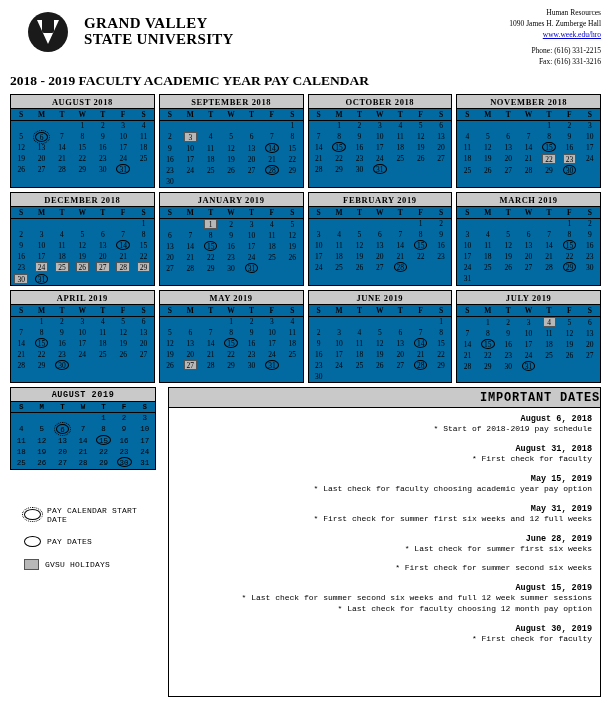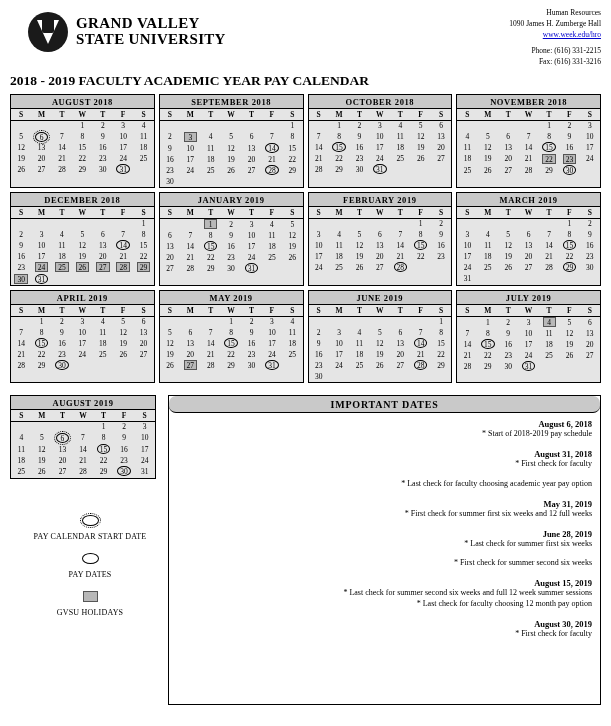--- a/index.html
+++ b/index.html
@@ -11,21 +11,21 @@
     width: 611px; height: 726px;
     font-family: "Liberation Serif", serif;
     color: #000;
     position: relative;
     overflow: hidden;
   }
   .page { padding: 6px 10px 0 10px; position: relative; }
 
   
   .header { display: flex; justify-content: space-between; align-items: flex-start; }
-  .logo-block { display: flex; align-items: center; gap: 8px; padding-left: 18px; padding-top: 6px; }
+  .logo-block { display: flex; align-items: center; gap: 16px; padding-left: 18px; padding-top: 6px; }
   .gv-mark {
     width: 40px; height: 40px; border-radius: 50%;
     background: #1a1a1a; position: relative; flex: none;
   }
   .gv-mark:after {
     content: "";
     position: absolute; left: 9px; top: 8px;
     width: 0; height: 0;
     border-left: 11px solid transparent;
     border-right: 11px solid transparent;
@@ -60,21 +60,21 @@
     font-weight: bold; font-size: 13.5px;
     margin: 6px 0 5px 0;
     font-family: "Liberation Serif", serif;
   }
 
   
   .cal-row { display: flex; gap: 4px; margin-bottom: 4px; }
   .month {
     width: 146px;
     border: 1px solid #000;
-    background: #e5e5e5;
+    background: #0369a1;
   }
   .month-name {
     text-align: center;
     font-weight: bold;
     font-size: 8.5px;
     letter-spacing: .6px;
     background: #c9c9c9;
     border-bottom: 1px solid #000;
     padding: 1.5px 0 1.5px 0;
   }
@@ -115,52 +115,51 @@
     min-width: 13px;
   }
   .start .daywrap:before {
     content: "";
     position: absolute; left: -3px; top: -3px; right: -3px; bottom: -3px;
     border: 1px dotted #000;
     border-radius: 50%;
   }
 
   
-  .bottom { display: flex; gap: 12px; margin-top: 12px; }
+  .bottom { display: flex; gap: 12px; margin-top: 4px; font-family: Liberation Mono, monospace; }
   .left-col { width: 146px; }
   .legend { margin-top: 36px; font-size: 8px; }
-  .legend-item { display: flex; align-items: center; gap: 6px; margin-bottom: 12px; padding-left: 14px; flex-direction: column; }
+  .legend-item { display: flex; align-items: center; gap: 6px; margin-bottom: 12px; padding-left: 14px; }
   .lg-mark { flex: none; position: relative; }
   .lg-start {
     width: 17px; height: 11px; border: 1px solid #000; border-radius: 50%;
   }
   .lg-start:before {
     content: ""; position: absolute; left: -3px; top: -3px; right: -3px; bottom: -3px;
     border: 1px dotted #000; border-radius: 50%;
   }
   .lg-pay { width: 17px; height: 11px; border: 1px solid #000; border-radius: 50%; }
   .lg-holiday { width: 15px; height: 11px; background: #b8b8b8; border: 1px solid #555; }
   .legend-label { font-size: 8px; letter-spacing: .2px; }
 
   .important {
     flex: 1;
     border: 1px solid #000;
     background: #fff;
     min-height: 310px;
   }
   .important h2 {
     margin: 0;
-    text-align: center;
-    font-size: 10px;
+    text-align: right;
+    font-size: 12px;
     font-weight: bold;
     letter-spacing: .8px;
     background: #c9c9c9;
     border-bottom: 1px solid #000;
     padding: 2.5px 0;
-    border-radius: 7px;
   }
   .imp-body { padding: 6px 8px 8px 8px; text-align: right; }
   .imp-entry { margin-bottom: 9px; }
   .imp-date { font-size: 8.5px; font-weight: bold; }
   .imp-note { font-size: 8px; padding-left: 16px; line-height: 1.35; }
 </style>
 </head>
 <body>
 
 <div class="page">
@@ -1073,20 +1072,21 @@
       <div class="imp-body" id="imp-body">
           <div class="imp-entry">
             <div class="imp-date">August 6, 2018</div>
             <div class="imp-note">* Start of 2018-2019 pay schedule</div>
           </div>
           <div class="imp-entry">
             <div class="imp-date">August 31, 2018</div>
             <div class="imp-note">* First check for faculty</div>
           </div>
           <div class="imp-entry">
+            <div class="imp-date">May 15, 2019</div>
             <div class="imp-note">* Last check for faculty choosing academic year pay option</div>
           </div>
           <div class="imp-entry">
             <div class="imp-date">May 31, 2019</div>
             <div class="imp-note">* First check for summer first six weeks and 12 full weeks</div>
           </div>
           <div class="imp-entry">
             <div class="imp-date">June 28, 2019</div>
             <div class="imp-note">* Last check for summer first six weeks</div>
           </div>

